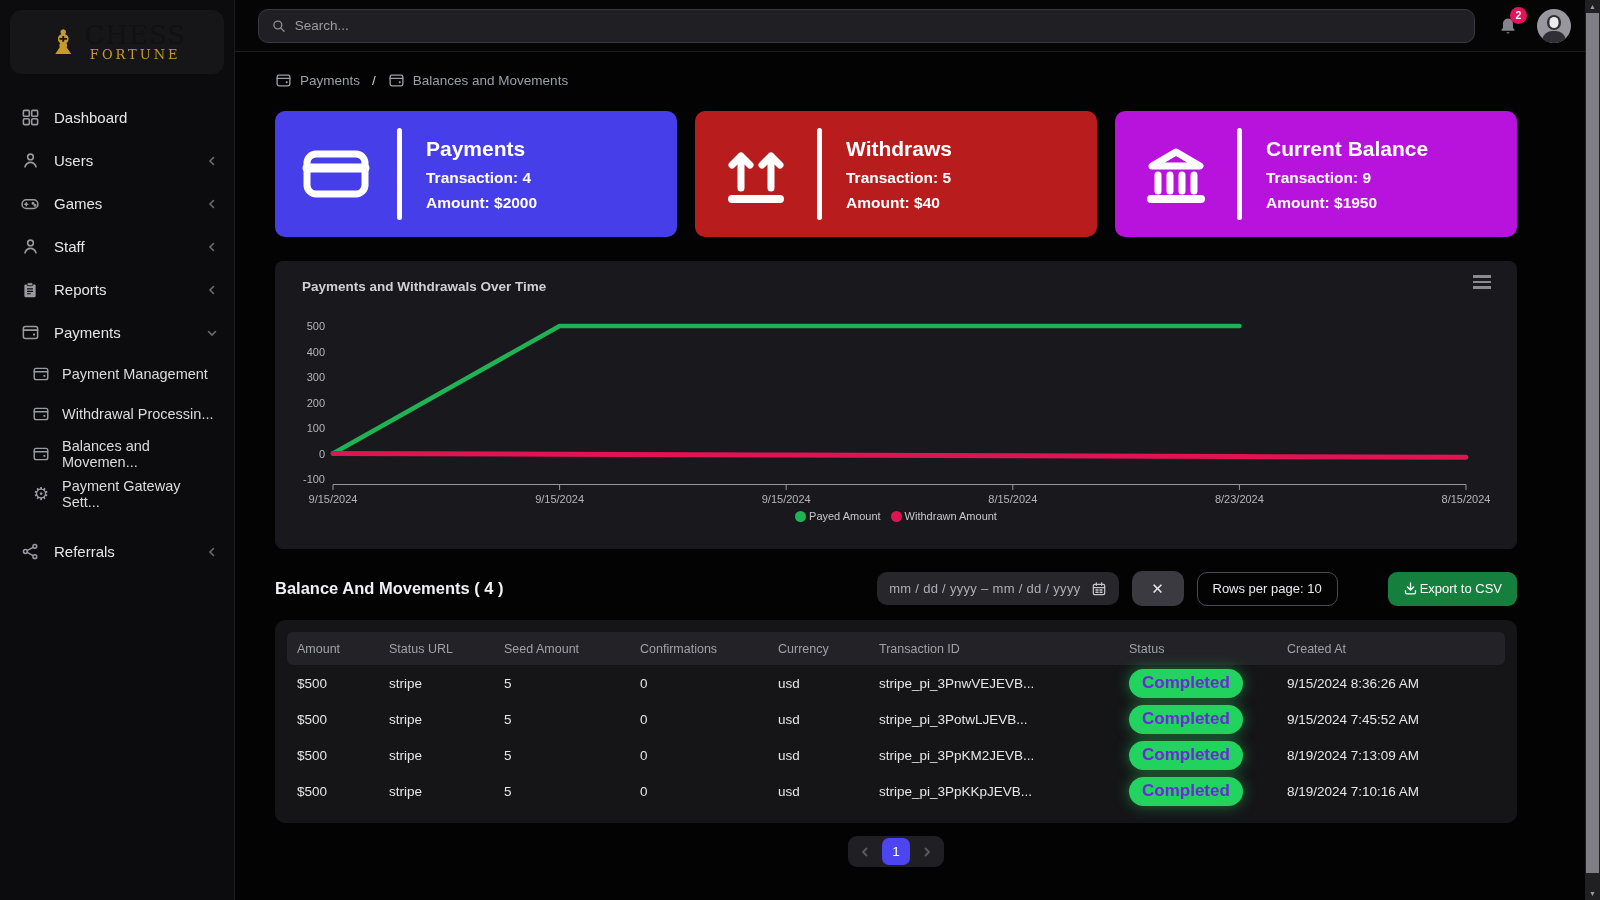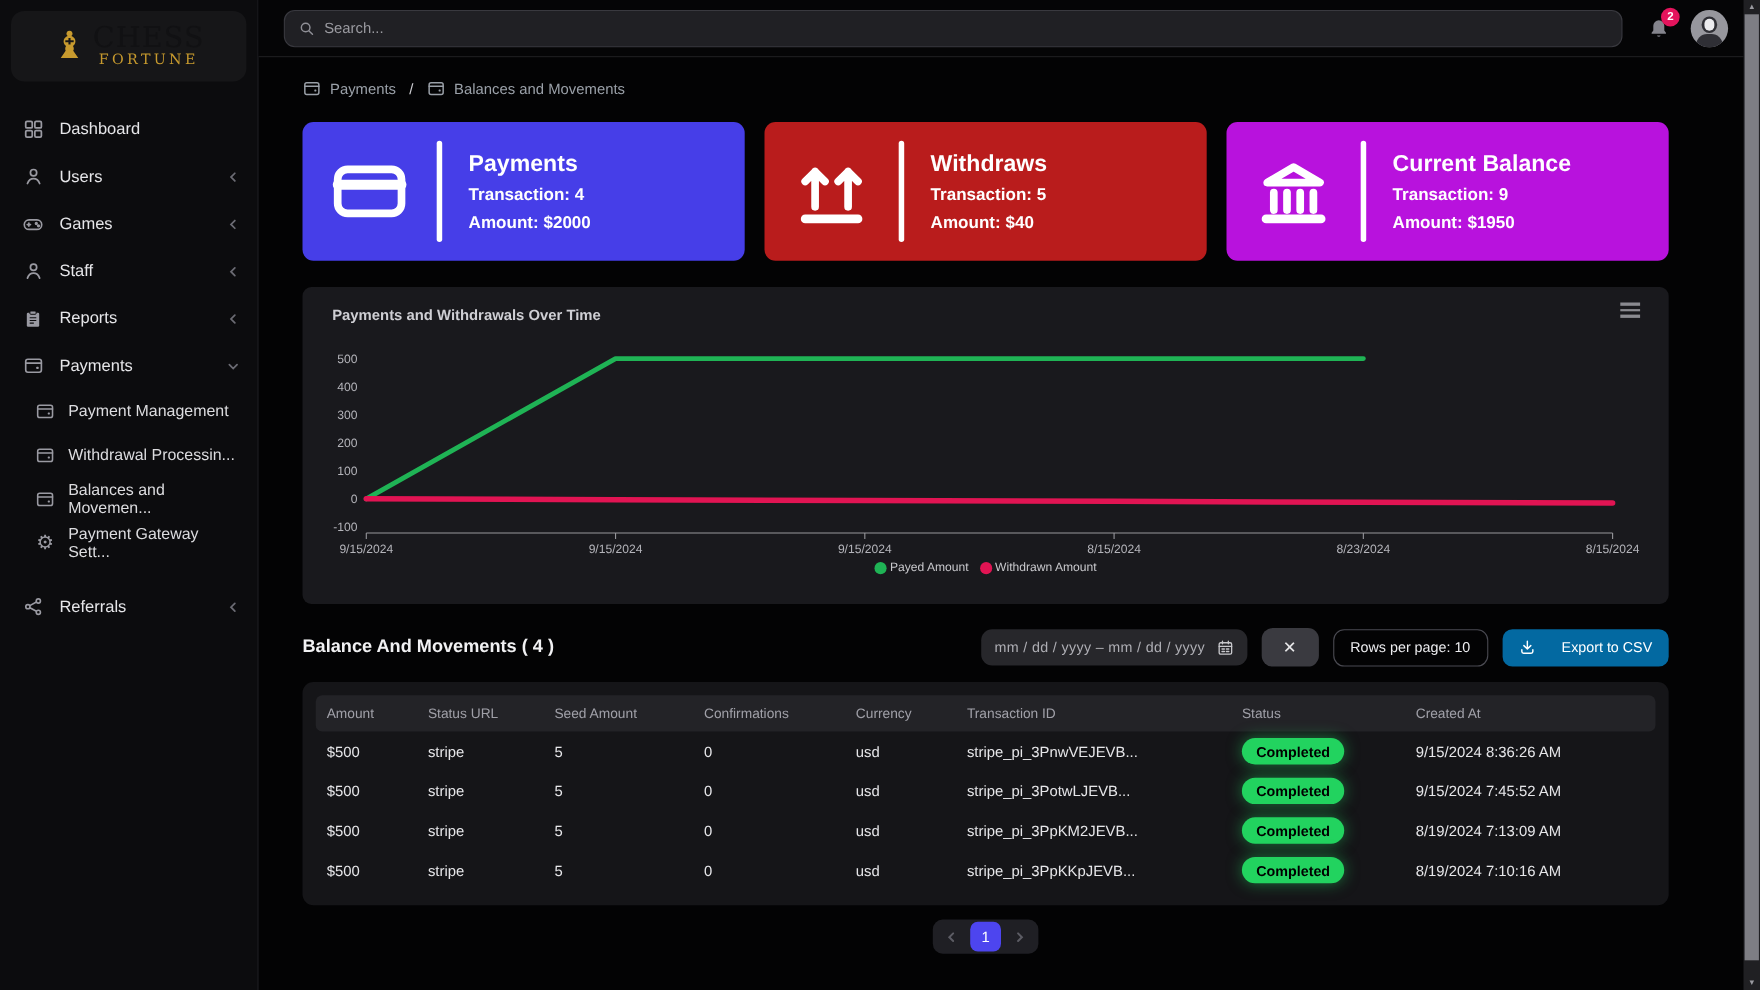--- a/index.html
+++ b/index.html
@@ -64,27 +64,27 @@
   .legend-entry { display:flex; align-items:center; gap:3px; color:#c8c8cc; font-size:11px; cursor:pointer; }
   .legend-dot { width:11px; height:11px; border-radius:50%; }
 
   
   .table-header-row { display:flex; align-items:center; margin-top:22px; }
   .table-title { color:#f1f1f3; font-size:16.5px; font-weight:bold; flex:1; }
   .controls { display:flex; align-items:center; gap:13px; }
   .date-input { height:33px; background:#27272b; border-radius:10px; display:flex; align-items:center; gap:10px; padding:0 12px; color:#aeaeb4; font-size:13px; cursor:pointer; letter-spacing:.3px; }
   .clear-btn { width:52px; height:35px; background:#3a3a40; border:none; border-radius:10px; color:#e8e8ea; font-size:15px; cursor:pointer; display:flex; align-items:center; justify-content:center; }
   .rows-pill { height:34px; background:transparent; border:1px solid #4a4a52; border-radius:10px; color:#ececef; font-size:13px; padding:0 15px; display:flex; align-items:center; cursor:pointer; }
-  .export-btn { height:34px; background:#0369a1; border:none; border-radius:9px; color:#fff; font-size:13px; padding:0 15px; display:flex; align-items:center; gap:24px; cursor:pointer; }
+  .export-btn { height:34px; background:#15803d; border:none; border-radius:9px; color:#fff; font-size:13px; padding:0 15px; display:flex; align-items:center; gap:2px; cursor:pointer;margin-left:37px; }
 
   .table-panel { margin-top:14px; background:#151518; border-radius:10px; padding:12px 12px 14px 12px; }
   .thead { display:grid; grid-template-columns:92px 115px 136px 138px 101px 250px 158px 1fr; background:#232327; border-radius:6px; height:33px; align-items:center; padding-left:10px; color:#a0a0a8; font-size:12.5px; }
   .trow { display:grid; grid-template-columns:92px 115px 136px 138px 101px 250px 158px 1fr; height:36px; align-items:center; padding-left:10px; color:#e6e6e9; font-size:13.5px; }
   .trow:first-of-type { margin-top:6px; }
-  .badge { display:inline-flex; align-items:center; justify-content:center; background:#22d35f; color:#000000; font-size:13px; font-weight:600; border-radius:999px; padding:4.5px 13px; box-shadow:0 0 14px rgba(34,211,95,.5); width:fit-content; }
+  .badge { display:inline-flex; align-items:center; justify-content:center; background:#22d35f; color:#6d28d9; font-size:17px; font-weight:600; border-radius:999px; padding:4.5px 13px; box-shadow:0 0 14px rgba(34,211,95,.5); width:fit-content; }
 
   
   .pagination { display:flex; justify-content:center; margin-top:13px; }
   .page-pill { background:#1f1f24; border-radius:9px; height:31px; display:flex; align-items:center; padding:0 6px; gap:6px; }
   .page-arrow { width:22px; height:22px; border:none; background:transparent; color:#5c5c64; display:flex; align-items:center; justify-content:center; cursor:pointer; }
   .page-num { width:28px; height:27px; background:#4d45ef; border:none; border-radius:7px; color:#fff; font-size:13.5px; display:flex; align-items:center; justify-content:center; cursor:pointer; }
 
   
   .scrollbar { width:15px; height:900px; background:#202023; position:relative; flex-shrink:0; }
   .sb-arrow { position:absolute; left:0; width:15px; text-align:center; color:#9a9aa0; font-size:7px; }

